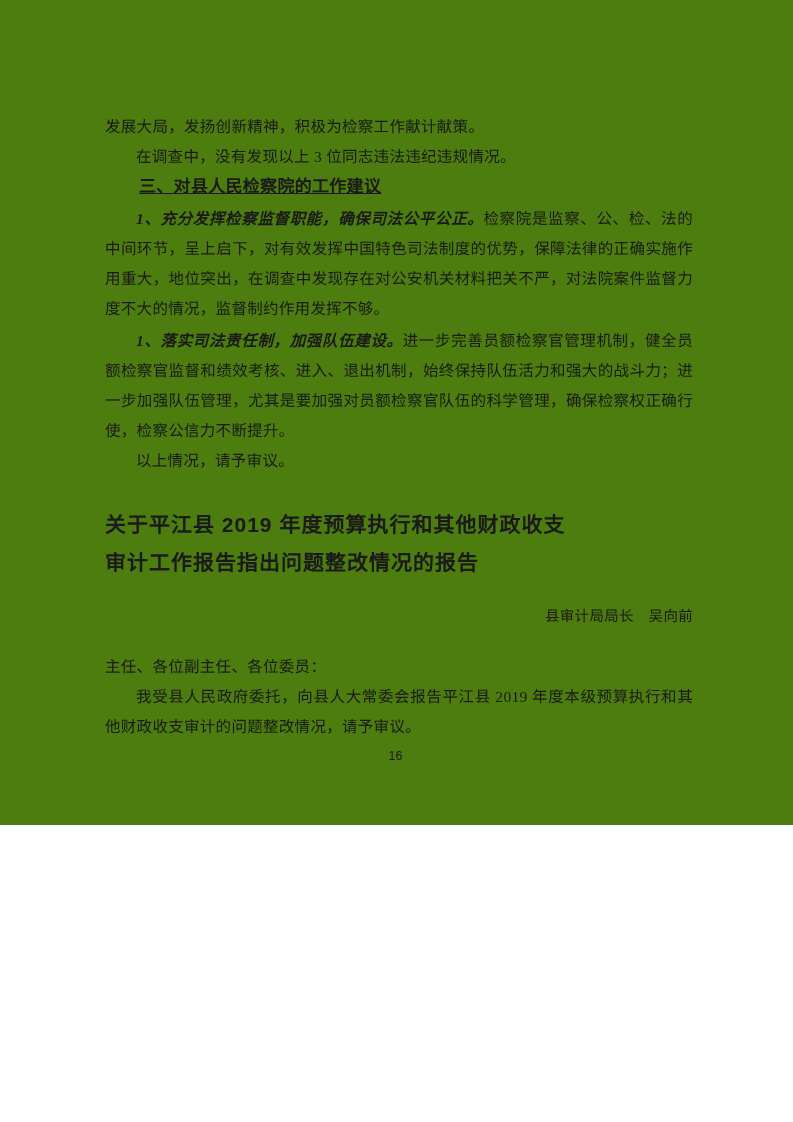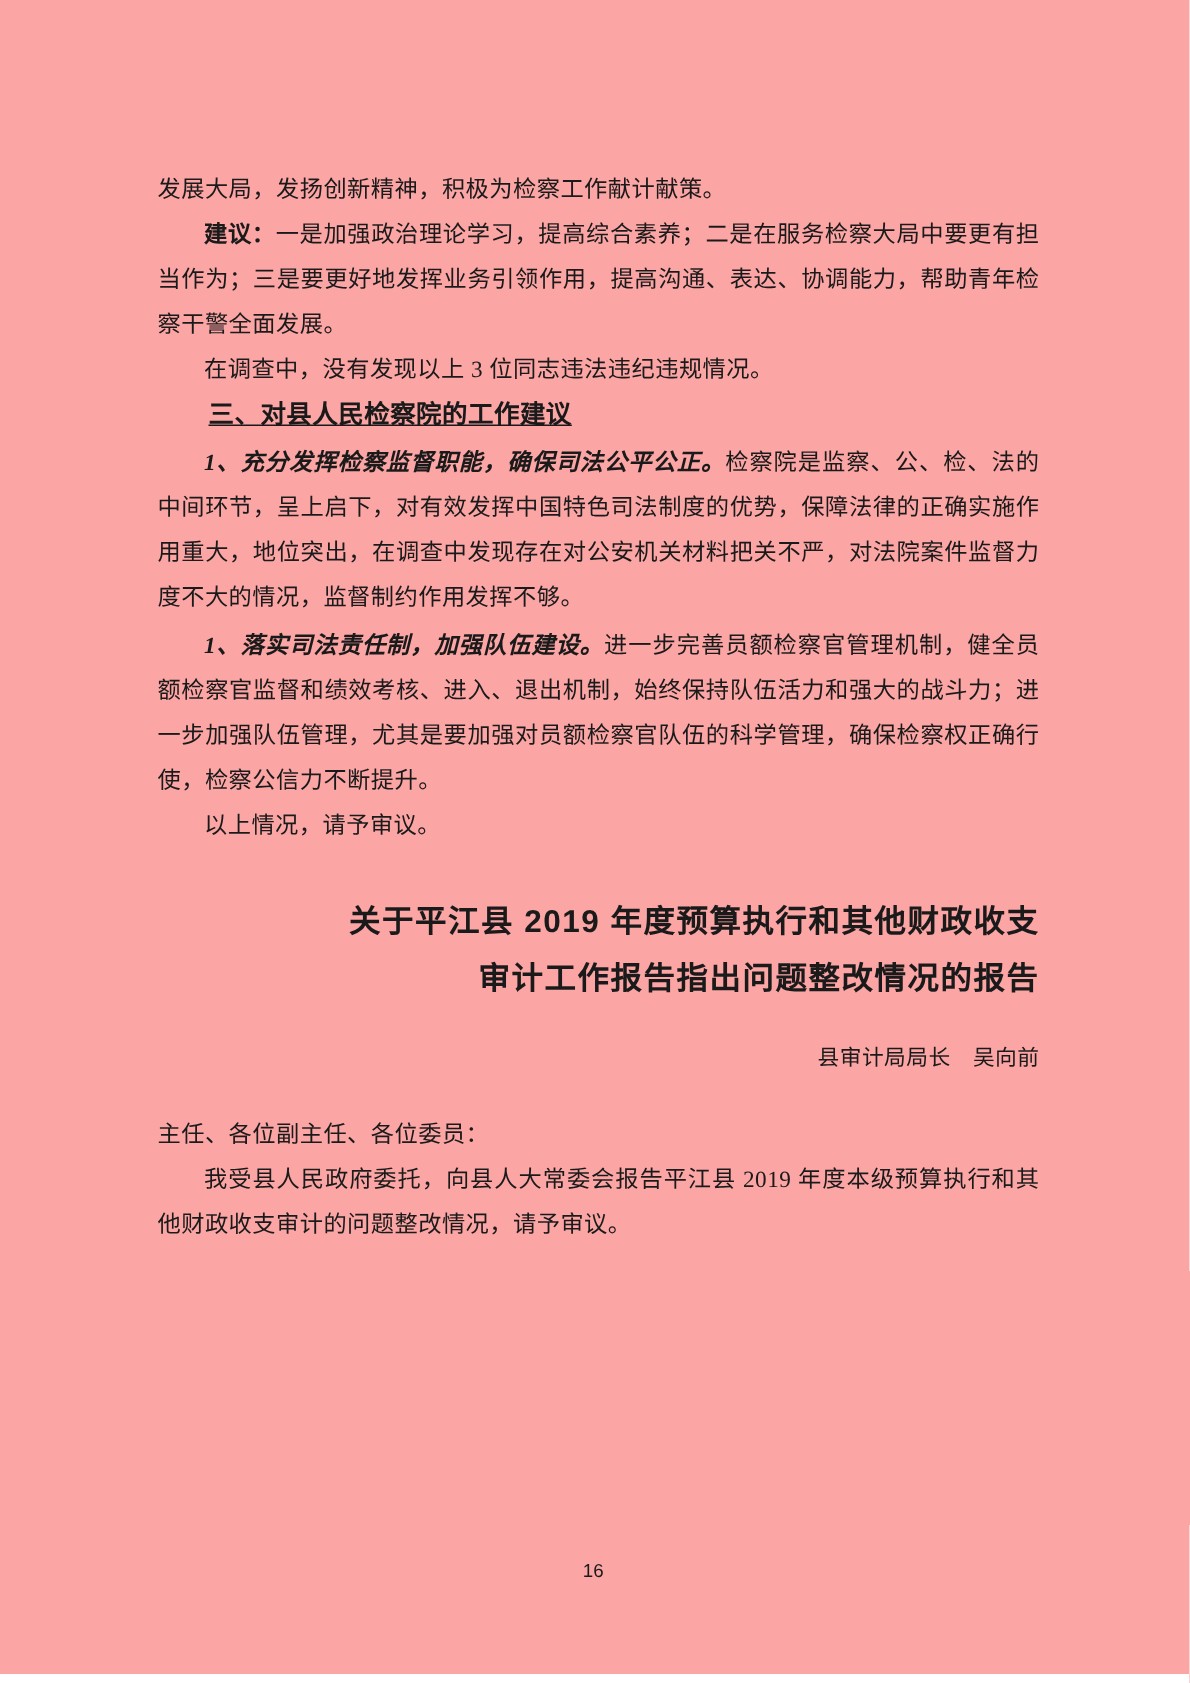--- a/index.html
+++ b/index.html
@@ -3,23 +3,23 @@
 <meta charset="utf-8">
 <style>
   html, body {
     margin: 0;
     padding: 0;
     background: #ffffff;
   }
   .page {
     position: relative;
     width: 793px;
-    height: 1116px;
+    height: 825px;
     margin: 0 auto;
-    background: #fca5a5;
+    background: #4d7c0f;
     box-sizing: border-box;
     padding: 112px 100px 0 105px;
     font-family: "Liberation Serif", "DejaVu Serif", serif;
     color: #1a1a1a;
     overflow: hidden;
   }
   .content {
     font-size: 15.5px;
     line-height: 30px;
     text-align: justify;
@@ -45,21 +45,21 @@
   .item {
     text-indent: 2em;
     margin-top: 2px;
   }
   .item-lead {
     font-weight: bold;
     font-style: italic;
   }
   .report-title {
     margin-top: 30px;
-    text-align: right;
+    text-align: left;
     font-family: "Liberation Sans", "DejaVu Sans", sans-serif;
     font-weight: bold;
     font-size: 21px;
     line-height: 38px;
     letter-spacing: 1px;
     text-indent: 0;
   }
   .report-author {
     margin-top: 24px;
     text-align: right;
@@ -83,21 +83,20 @@
   }
 </style>
 </head>
 <body>
 
 <div class="page">
   <div class="content">
 
     <p>发展大局，发扬创新精神，积极为检察工作献计献策。</p>
 
-    <p class="indent"><span class="lead-bold">建议：</span><span>一是加强政治理论学习，提高综合素养；二是在服务检察大局中要更有担当作为；三是要更好地发挥业务引领作用，提高沟通、表达、协调能力，帮助青年检察干警全面发展。</span></p>
 
     <p class="indent">在调查中，没有发现以上 3 位同志违法违纪违规情况。</p>
 
     <p class="section-heading">三、对县人民检察院的工作建议</p>
 
     <p class="item"><span class="item-lead">1、充分发挥检察监督职能，确保司法公平公正。</span><span>检察院是监察、公、检、法的中间环节，呈上启下，对有效发挥中国特色司法制度的优势，保障法律的正确实施作用重大，地位突出，在调查中发现存在对公安机关材料把关不严，对法院案件监督力度不大的情况，监督制约作用发挥不够。</span></p>
 
 
     <p class="item"><span class="item-lead">1、落实司法责任制，加强队伍建设。</span><span>进一步完善员额检察官管理机制，健全员额检察官监督和绩效考核、进入、退出机制，始终保持队伍活力和强大的战斗力；进一步加强队伍管理，尤其是要加强对员额检察官队伍的科学管理，确保检察权正确行使，检察公信力不断提升。</span></p>
 

